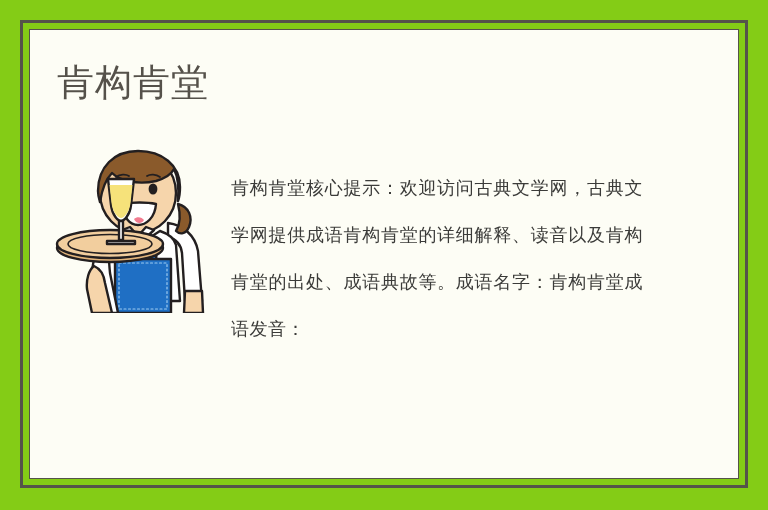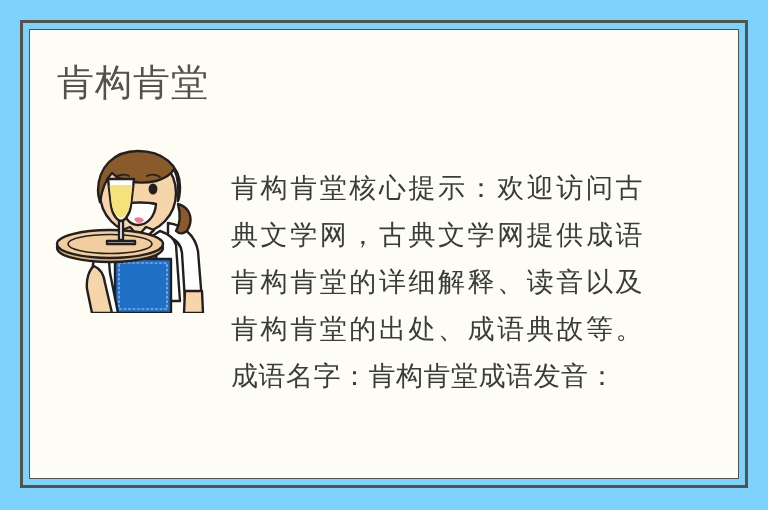--- a/index.html
+++ b/index.html
@@ -11,21 +11,21 @@
     height: 510px;
     background: #fbfbf2;
     font-family: "Liberation Sans", sans-serif;
     overflow: hidden;
   }
 
   #page {
     position: relative;
     width: 768px;
     height: 510px;
-    background: #7dd3fc;
+    background: #84cc16;
   }
 
   
   .outer-frame {
     position: absolute;
     left: 20px;
     top: 20px;
     width: 728px;
     height: 468px;
     border: 3px solid #55534a;
@@ -67,21 +67,21 @@
   .illustration svg {
     display: block;
   }
 
   
   .body-text {
     position: absolute;
     left: 231px;
     top: 165px;
     width: 412px;
-    font-size: 27px;
+    font-size: 18px;
     line-height: 47px;
     color: #3b3b39;
     font-family: Liberation Serif, serif;
     letter-spacing: 0.5px;
     text-align: justify;
     text-justify: inter-character;
   }
 </style>
 </head>
 <body>

